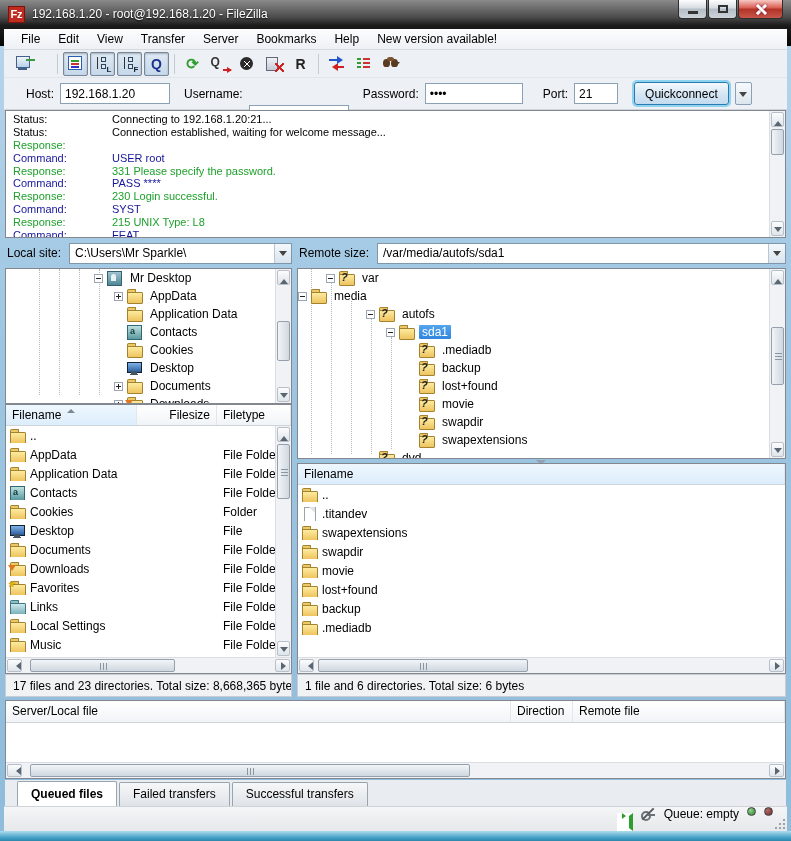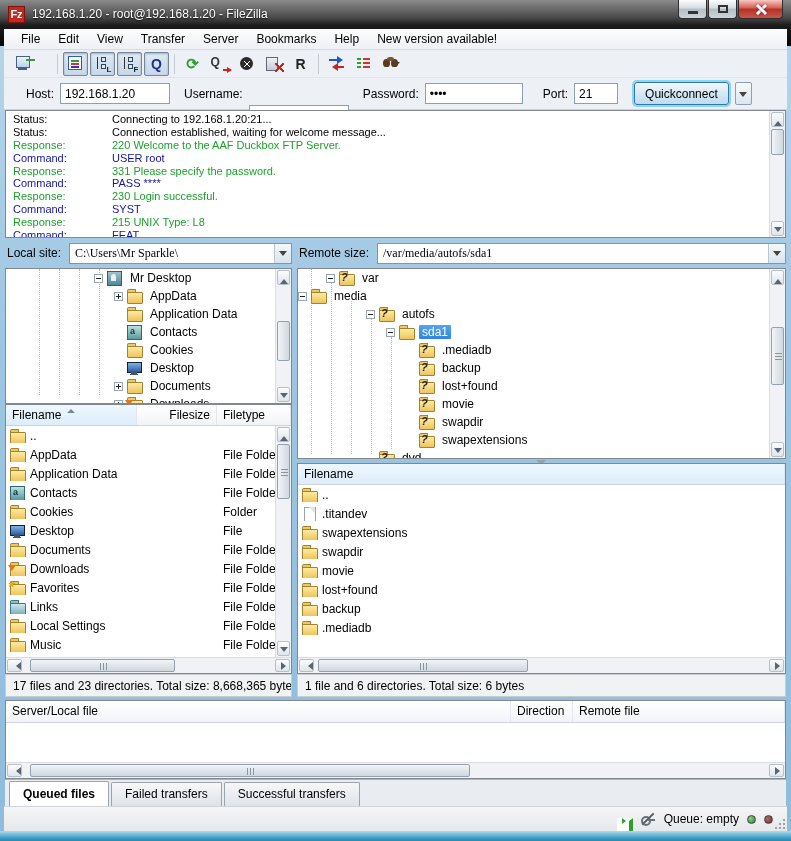--- a/index.html
+++ b/index.html
@@ -63,21 +63,21 @@
   .t-lf::before { content:""; position:absolute; left:50%; top:50%; margin:-4px 0 0 -3px; border:4px solid transparent; border-right:5px solid #5a6572; }
   .t-rt::before { content:""; position:absolute; left:50%; top:50%; margin:-4px 0 0 -2px; border:4px solid transparent; border-left:5px solid #5a6572; }
   .grip3::after { content:""; position:absolute; left:50%; top:50%; width:1px; height:7px; margin:-3px 0 0 0; background:#8a95a2; box-shadow:-3px 0 #8a95a2,3px 0 #8a95a2; }
   .grip3h::after { content:""; position:absolute; left:50%; top:50%; width:7px; height:1px; margin:0 0 0 -3px; background:#8a95a2; box-shadow:0 -3px #8a95a2,0 3px #8a95a2; }
 
   
   .pane { position:absolute; top:242px; height:455px; }
   .pane-left { left:5px; width:287px; } .pane-right { left:297px; width:489px; }
   .sitebar { position:absolute; left:0; right:0; top:0; height:22px; display:flex; align-items:center; gap:4px; }
   .sitelabel { padding:2px 4px 2px 2px; white-space:nowrap; }
-  .combo { flex:1; height:21px; border:1px solid #7f96ab; background:#fff; display:flex; align-items:center;font-family:Liberation Serif, serif; }
+  .combo { flex:1; height:21px; border:1px solid #7f96ab; background:#fff; display:flex; align-items:center; }
   .combo-text { flex:1; padding:0 5px; white-space:nowrap; overflow:hidden; }
   .combo-arrow { width:17px; height:100%; border-left:1px solid #b9c5d1; background:linear-gradient(#f4f8fb,#d9e4ee); position:relative; }
 
   .treebox { position:absolute; left:0; right:0; background:#fff; border:1px solid #828790; overflow:hidden; }
   .trow { display:flex; align-items:center; white-space:nowrap; }
   .exp { width:9px; height:9px; border:1px solid #9aa6b2; background:#fff; position:relative; flex:none; margin-right:3px; }
   .exp::before { content:""; position:absolute; left:1px; right:1px; top:3px; height:1px; background:#222; }
   .exp.plus::after { content:""; position:absolute; left:3px; top:1px; bottom:1px; width:1px; background:#222; }
   .exp-sp { width:12px; flex:none; }
   .tlabel { padding:0 3px; }
@@ -117,29 +117,29 @@
   .lc-size { text-align:right; padding-right:8px; white-space:nowrap; }
   .lc-type { padding-left:6px; white-space:nowrap; }
 
   .pstatus { position:absolute; left:0; right:0; top:432px; height:23px; background:#f1f2f4; border:1px solid #c9cdd3; padding:4px 7px; white-space:nowrap; overflow:hidden; }
   .sash { position:absolute; left:50%; margin-left:-6px; border:5px solid transparent; }
   .sash.dn { border-top:5px solid #93a2b0; }
 
   
   .queuebox { position:absolute; left:5px; right:5px; top:700px; height:79px; background:#fff; border:1px solid #828790; overflow:hidden; }
   .qhdr { display:flex; height:22px; background:linear-gradient(#ffffff,#f1f4f7); border-bottom:1px solid #cfd4da; }
-  .tabsbar { position:absolute; left:5px; right:5px; top:780px; height:26px; display:flex; align-items:flex-end; padding-left:4px; background:#e9ecf0; }
+  .tabsbar { position:absolute; left:5px; right:5px; top:780px; height:26px; display:flex; align-items:flex-end; padding-left:12px; background:#e9ecf0; }
   .tab { border:1px solid #9aa4ae; border-bottom:none; border-radius:2px 2px 0 0; padding:4px 13px 5px;
     background:linear-gradient(#f6f7f8,#dfe3e8); margin-right:2px; white-space:nowrap; }
   .tab.active { background:#fff; font-weight:bold; padding-top:5px; }
 
   
   .statusbar { position:absolute; left:4px; right:4px; top:806px; height:25px; background:linear-gradient(#f4f5f6,#e6e8eb);
     border-top:1px solid #d0d4d9; }
-  .sb-right { position:absolute; right:14px; top:0; height:100%; display:flex; align-items:center; gap:8px; }
+  .sb-right { position:absolute; right:14px; top:0; height:100%; display:flex; align-items:flex-start; gap:8px; }
   .ic-datatype { width:15px; height:15px; position:relative; }
   .ic-datatype::before { content:""; position:absolute; left:3px; top:1px; width:9px; height:12px; background:#fff; border:1px solid #8a929a; }
   .ic-datatype::after { content:"A"; position:absolute; left:5px; top:2px; font-size:9px; font-weight:bold; color:#1a6a1a; }
   .dt-arrows::before { content:""; position:absolute; left:0; top:6px; border:3px solid transparent; border-right:4px solid #2e9e2e; }
   .dt-arrows::after { content:""; position:absolute; right:0; top:6px; border:3px solid transparent; border-left:4px solid #2e9e2e; }
   .ic-keyslash { width:16px; height:14px; position:relative; }
   .ic-keyslash::before { content:""; position:absolute; left:1px; top:4px; width:6px; height:6px; border:2px solid #6a7076; border-radius:50%; }
   .ic-keyslash::after { content:""; position:absolute; left:8px; top:7px; width:7px; height:2px; background:#6a7076; box-shadow:4px 2px 0 -1px #6a7076; }
   .ks-slash { position:absolute; left:7px; top:-1px; width:2px; height:16px; background:#555b60; transform:rotate(45deg); }
   .led { width:9px; height:9px; border-radius:50%; border:1px solid #444; }
@@ -292,21 +292,20 @@
     <div class="log-row status">
         <span class="log-type">Status:</span>
         <span>Connecting to 192.168.1.20:21...</span>
       </div>
     <div class="log-row status">
         <span class="log-type">Status:</span>
         <span>Connection established, waiting for welcome message...</span>
       </div>
     <div class="log-row response">
         <span class="log-type">Response:</span>
-        <span>220 Welcome to the AAF Duckbox FTP Server.</span>
       </div>
     <div class="log-row command">
         <span class="log-type">Command:</span>
         <span>USER root</span>
       </div>
     <div class="log-row response">
         <span class="log-type">Response:</span>
         <span>331 Please specify the password.</span>
       </div>
     <div class="log-row command">

